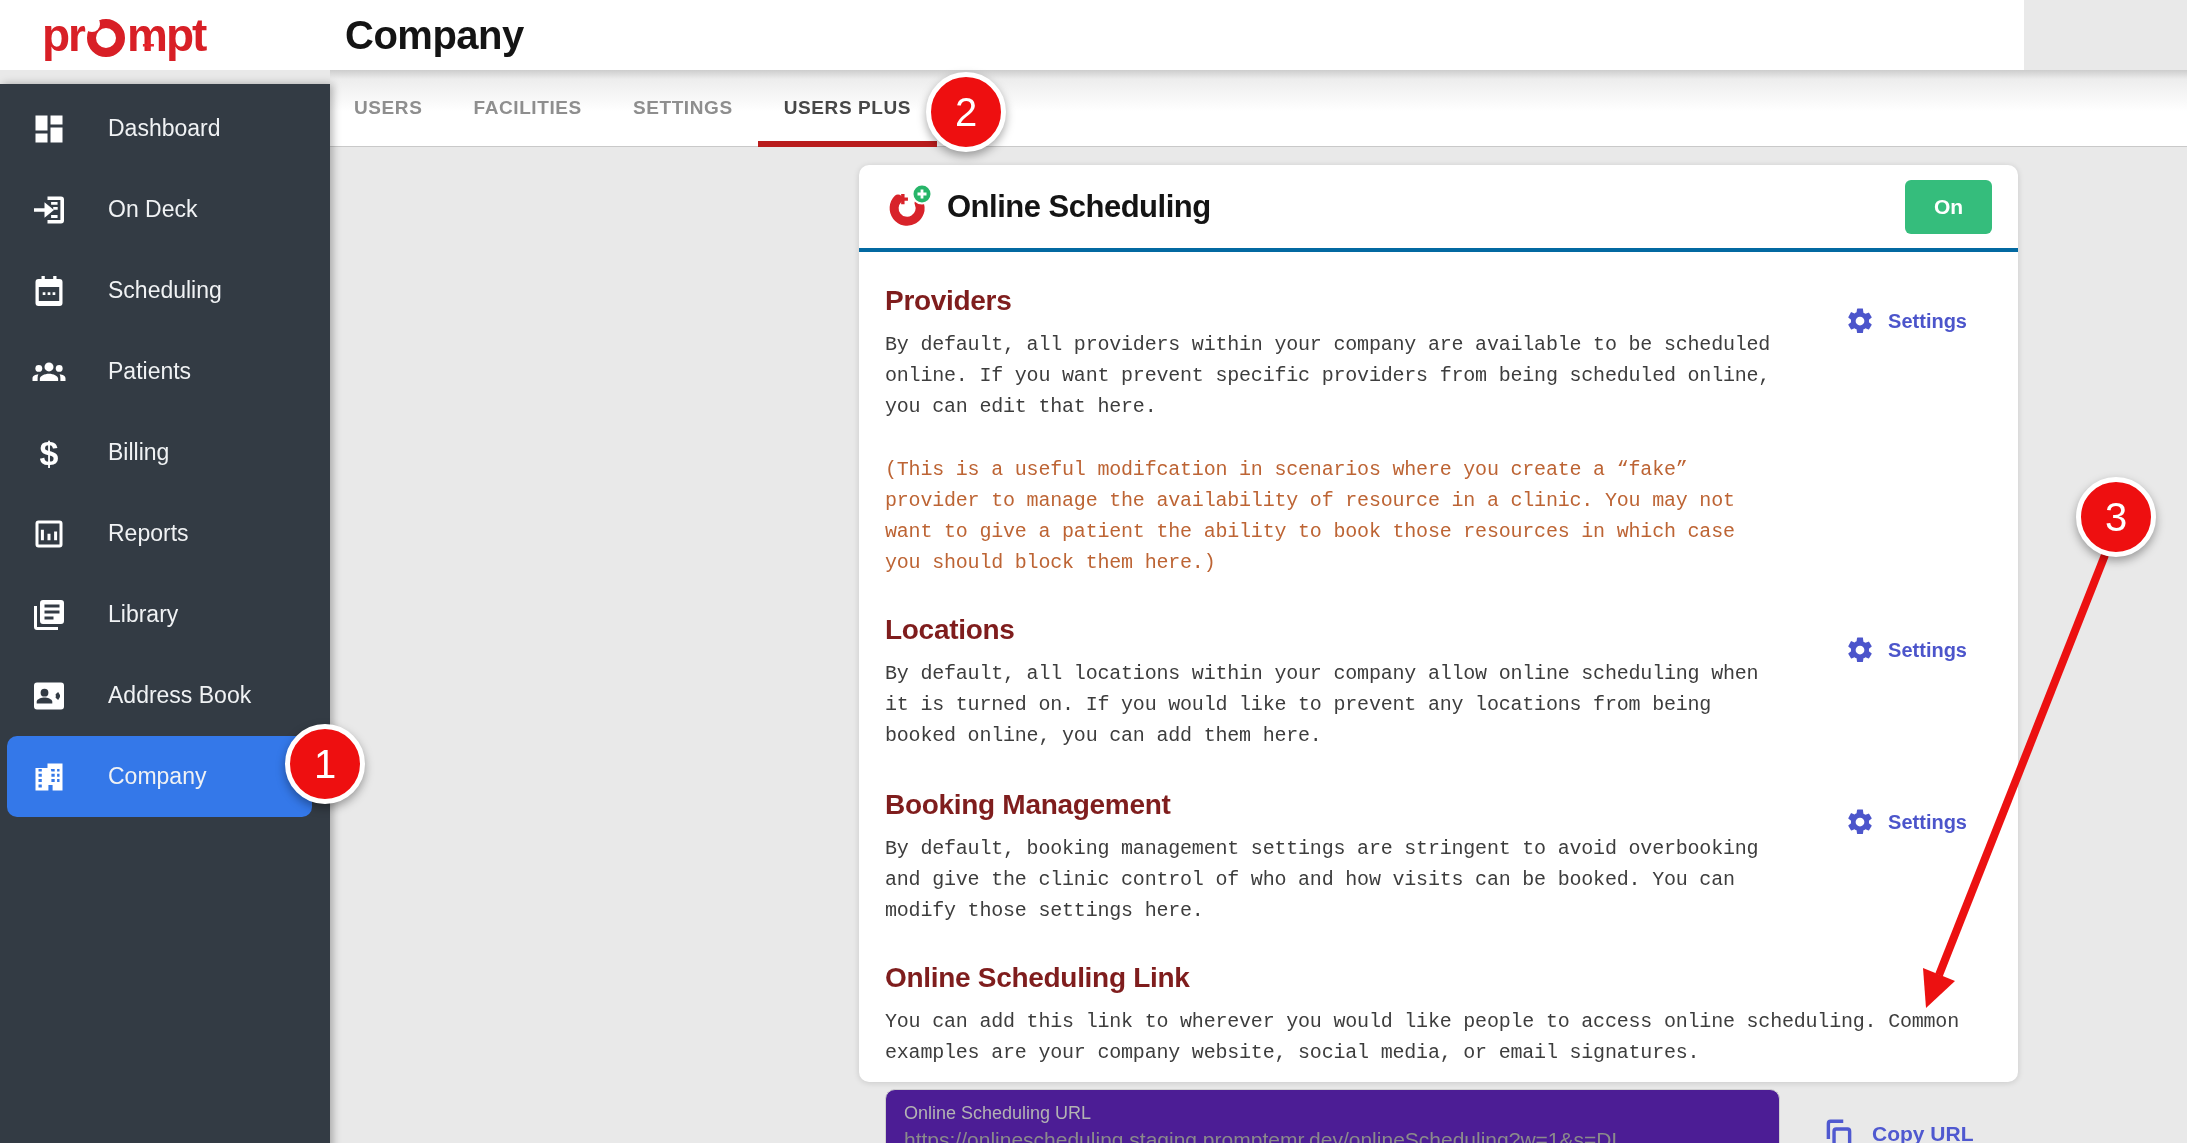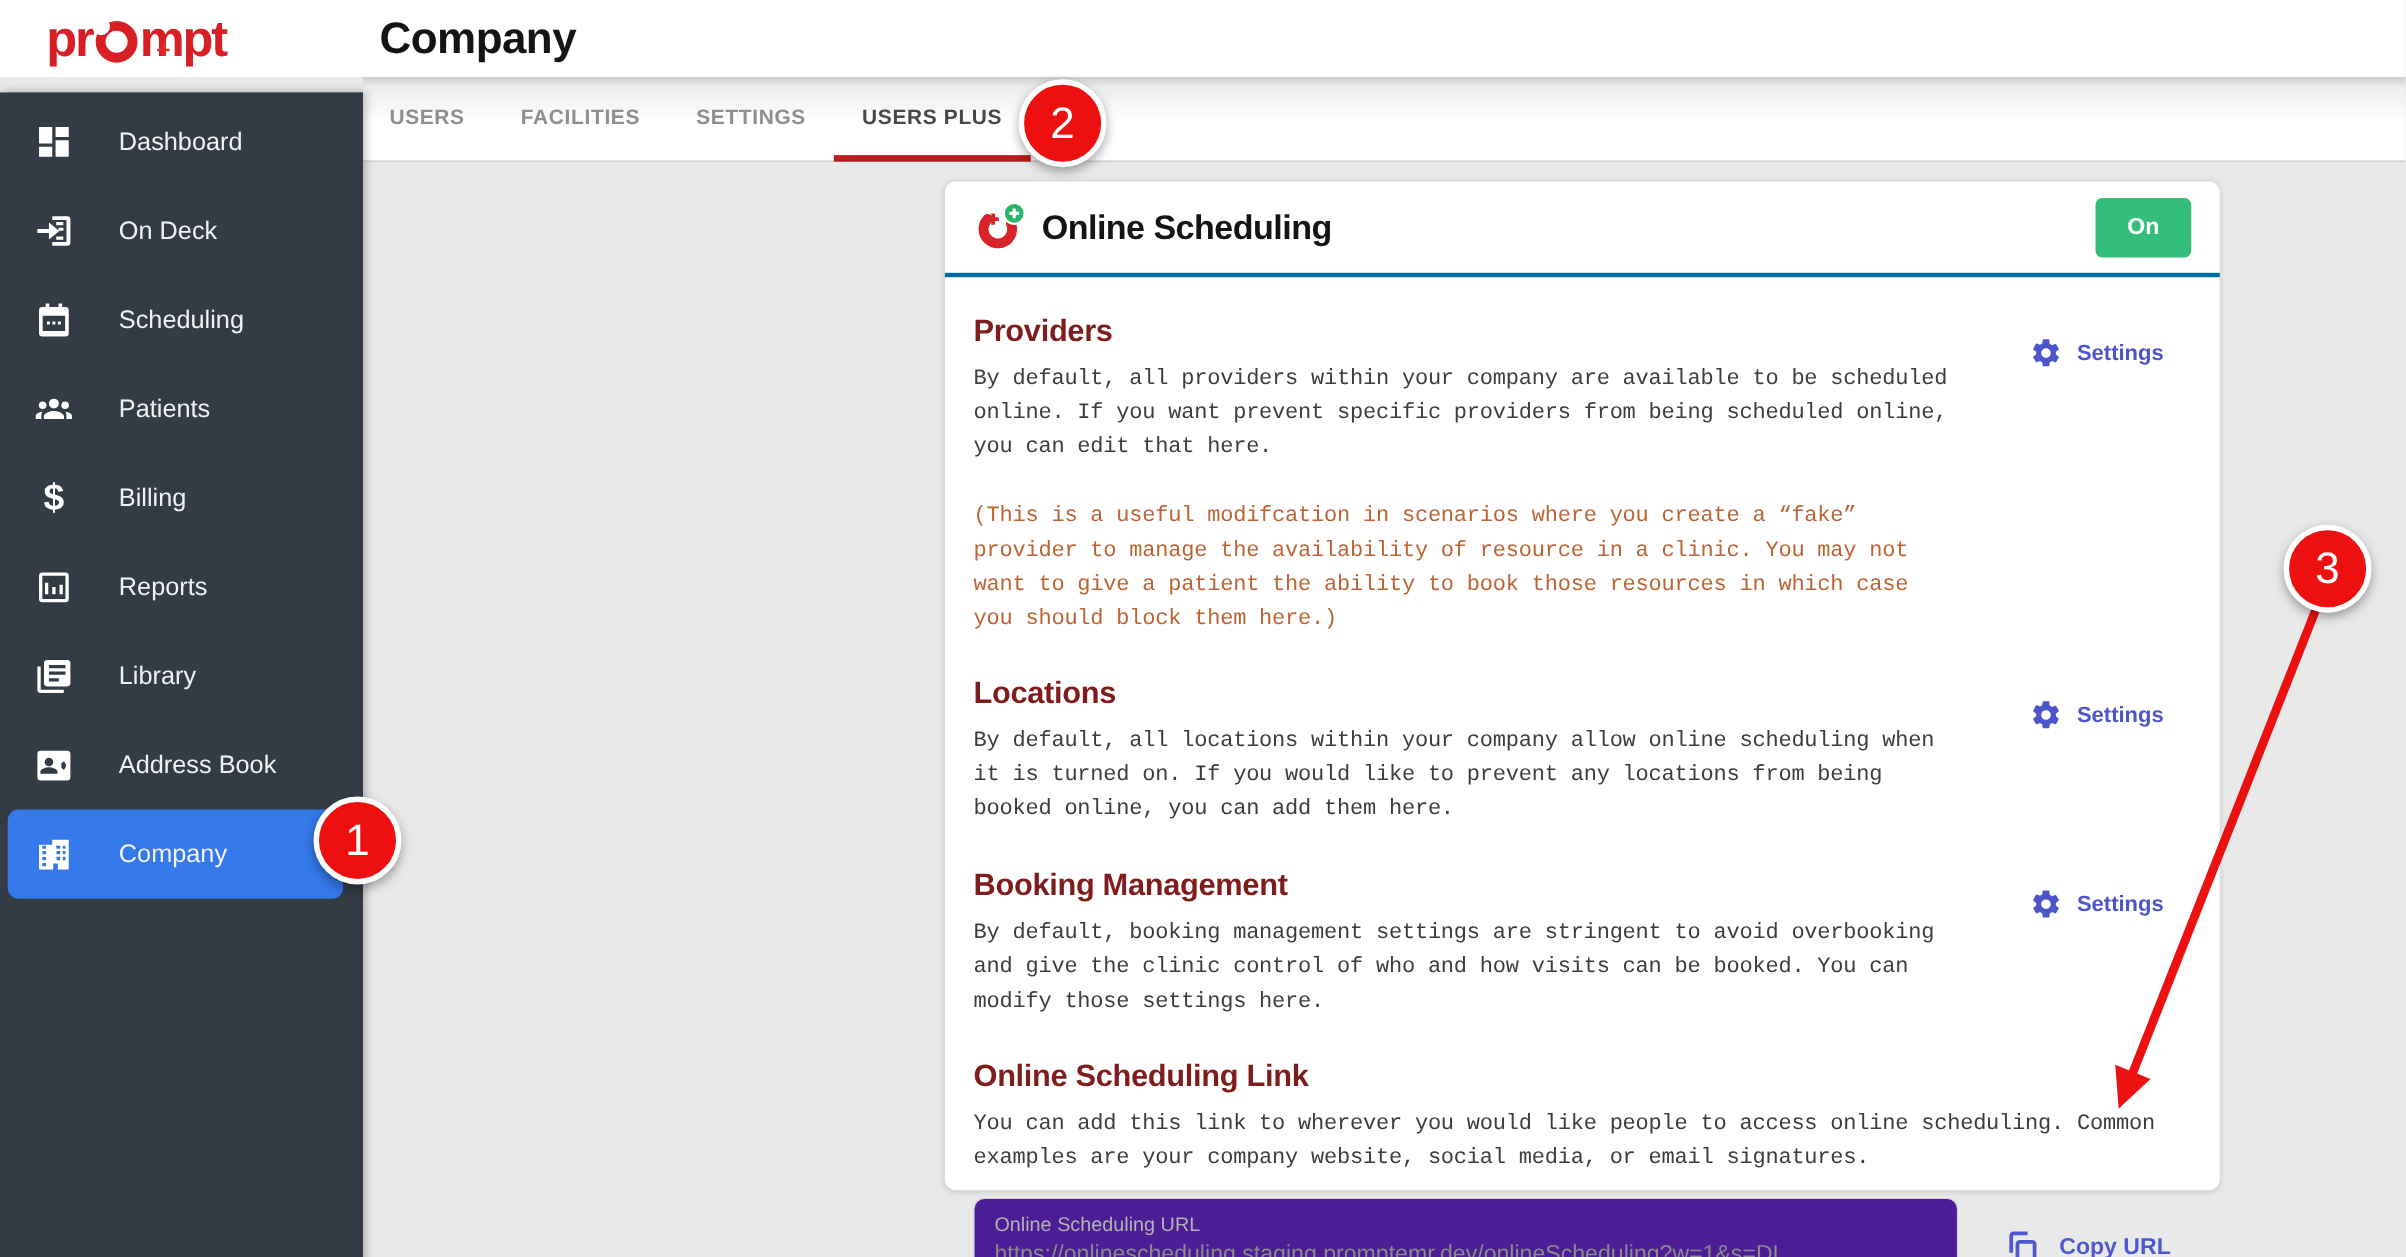--- a/index.html
+++ b/index.html
@@ -1,21 +1,21 @@
 <!DOCTYPE html>
 <html><head>
 <meta charset="utf-8">
 <style>
   * { margin:0; padding:0; box-sizing:border-box; }
   html,body { width:2187px; height:1143px; overflow:hidden; background:#e9e9e9;
               font-family:"Liberation Sans", sans-serif; }
   .page { position:relative; width:2187px; height:1143px; }
 
   
-  .topbar { position:absolute; left:0; top:0; width:2187px; height:70px; background:#ffffff; z-index:5; }
+  .topbar { position:absolute; left:0; top:0; width:2024px; height:70px; background:#ffffff; z-index:5; }
   .logo { position:absolute; left:42px; top:8px; height:54px; display:flex; align-items:center;
           font-weight:bold; font-size:46px; letter-spacing:-2px; color:#d81f26; }
   .logo .logo-o { position:relative; display:inline-block; width:38px; height:38px; margin:6px 2px 0 3px;
                   border:9px solid #d81f26; border-radius:50%; }
   .logo .logo-o::before { content:""; position:absolute; left:-12px; top:-12px; width:16px; height:16px;
                   background:#ffffff; border-radius:50%; }
   .logo .logo-plus { position:absolute; left:46px; top:10px; width:16px; height:16px; color:#e8252c;
                   font-size:22px; font-weight:bold; line-height:16px; }
   .page-title { position:absolute; left:345px; top:13px; font-size:40px; font-weight:bold;
                 letter-spacing:-0.5px; color:#141414; }

